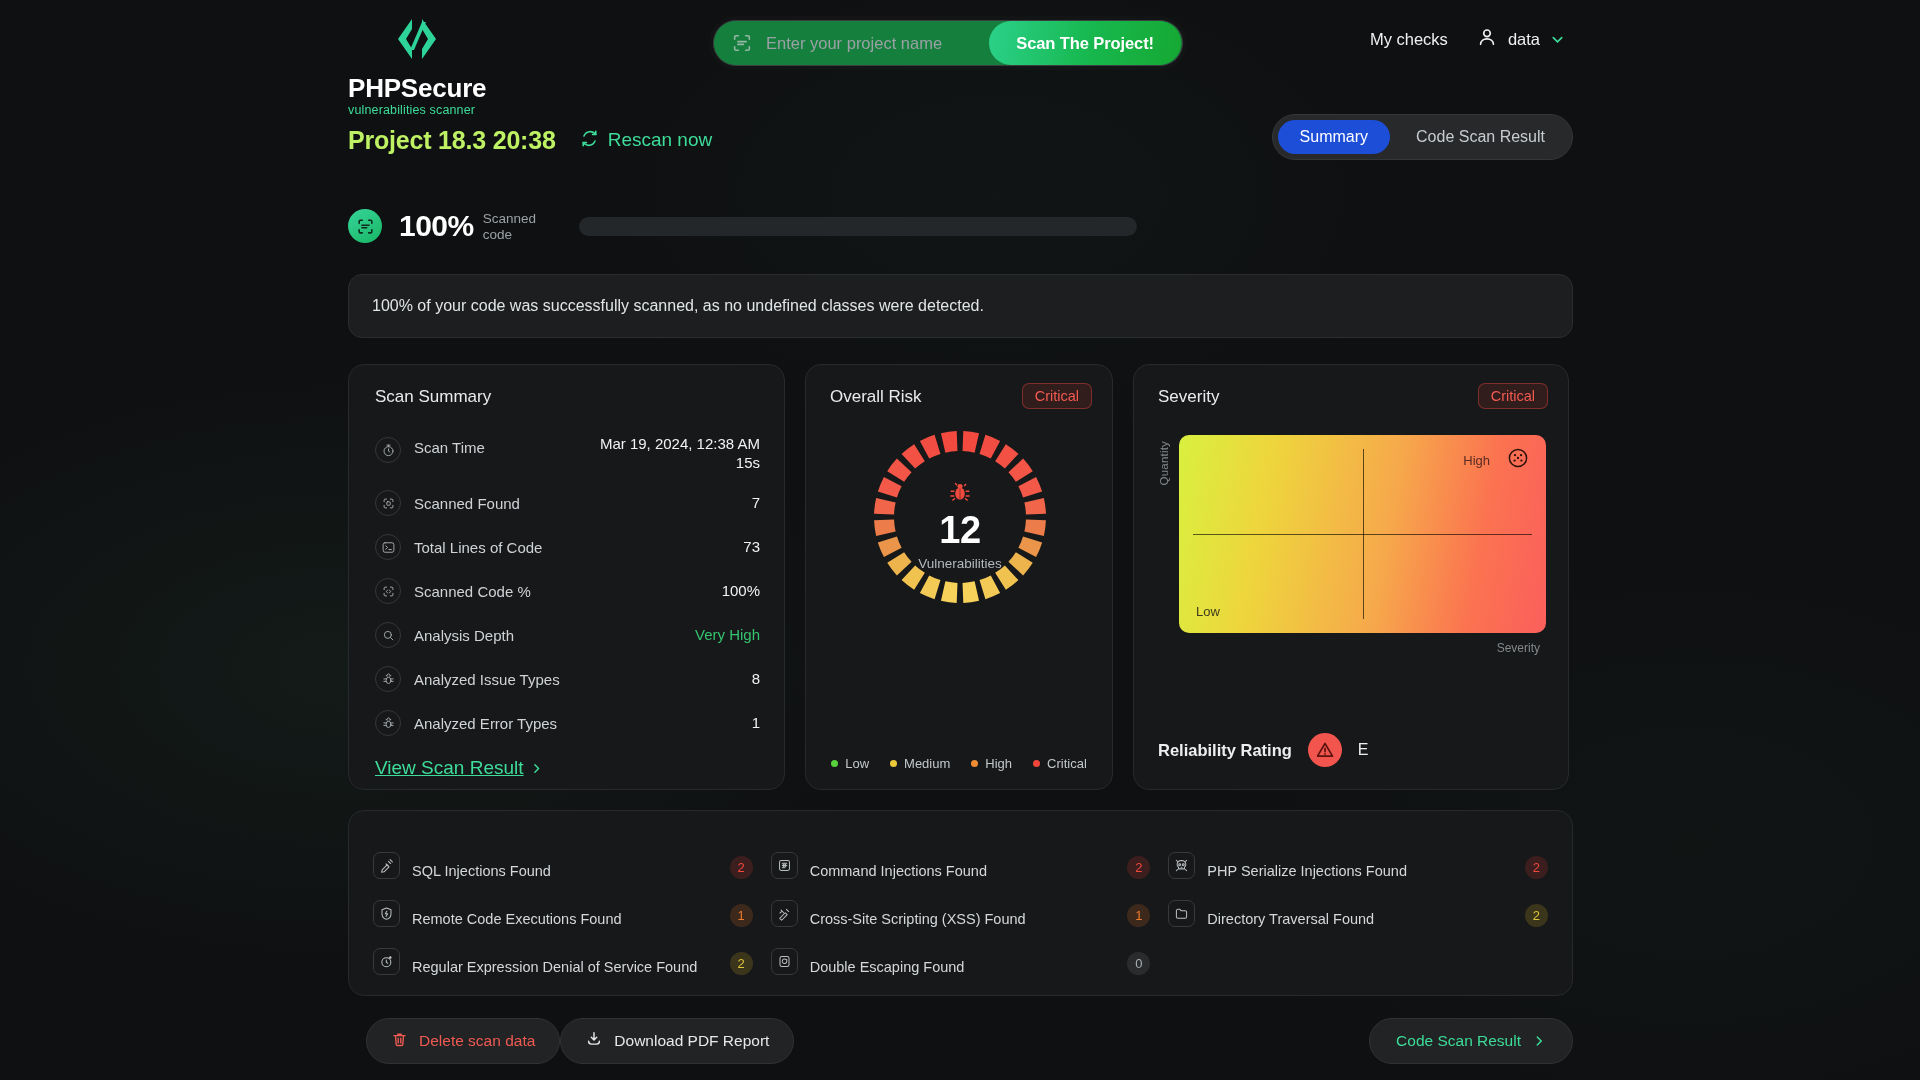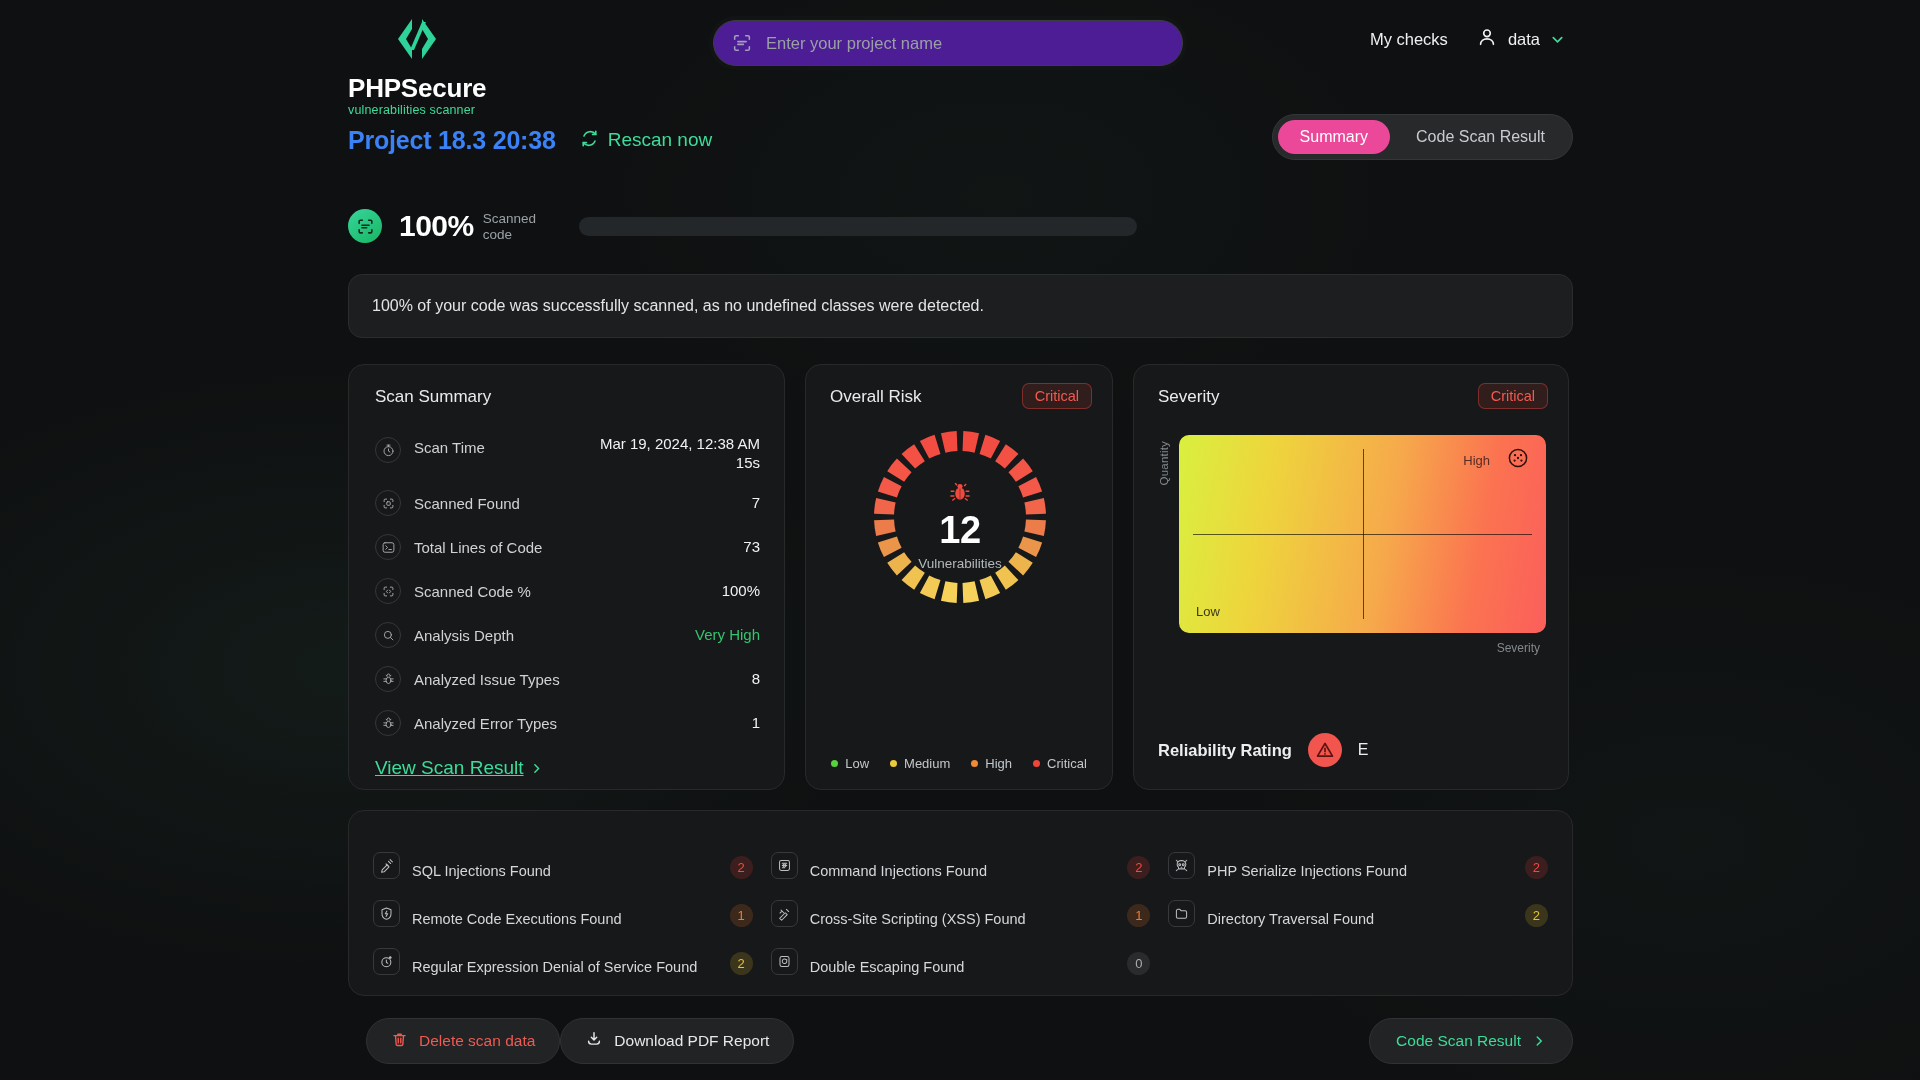--- a/index.html
+++ b/index.html
@@ -33,21 +33,21 @@
   .logo-text .brand{
     font-size:26px; font-weight:700; color:#ffffff; letter-spacing:-.2px; line-height:1.05;
   }
   .logo-text .tag{
     font-size:12.5px; color:#3ddc9a; letter-spacing:.15px; margin-top:1px;
   }
 
   .searchbar{
     position:absolute; left:713px; top:20px;
     width:470px; height:46px;
-    background:#4c1d95;
+    background:#15803d;
     border:1px solid #3a3e40;
     border-radius:999px;
     display:flex; align-items:center;
     box-shadow:0 0 0 4px rgba(255,255,255,.015);
   }
   .scan-icon{ margin-left:17px; width:22px; height:22px; flex:none; opacity:.75; }
   .search-input{
     flex:1; background:transparent; border:0; outline:none;
     font-family:inherit; font-size:16.5px; color:#e6e8ea;
     margin-left:13px;
@@ -64,35 +64,35 @@
   .hdr-right{ position:absolute; right:355px; top:26px; display:flex; align-items:center; gap:28px; }
   .my-checks{ font-size:16.5px; color:#eef0f2; cursor:pointer; }
   .user-menu{ display:flex; align-items:center; gap:10px; cursor:pointer; }
   .user-name{ font-size:16.5px; color:#eef0f2; }
   .chev{ width:15px; height:15px; }
 
   
   .content{ position:absolute; left:348px; top:118px; width:1225px; }
 
   .title-row{ display:flex; align-items:center; height:44px; }
-  .proj-title{ font-size:25px; font-weight:700; color:#3b82f6; letter-spacing:-.2px; }
+  .proj-title{ font-size:25px; font-weight:700; color:#bef264; letter-spacing:-.2px; }
   .rescan{ display:flex; align-items:center; gap:9px; margin-left:24px; cursor:pointer; }
   .rescan-label{ font-size:19px; color:#3ddc9a; }
 
   .tabs{
     position:absolute; right:0; top:-4px;
     display:flex; align-items:center; gap:4px;
     background:#27292b; border:1px solid #343739;
     border-radius:999px; padding:5px;
   }
   .tab{
     padding:8px 22px; border-radius:999px; font-size:16px; cursor:pointer;
     color:#c8ccd0; white-space:nowrap;
   }
-  .tab.active{ background:#ec4899; color:#fff; font-weight:400; }
+  .tab.active{ background:#1d4ed8; color:#fff; font-weight:400; }
 
   
   .prog-row{ display:flex; align-items:center; margin-top:43px; height:42px; }
   .prog-badge{
     width:34px; height:34px; border-radius:50%;
     background:linear-gradient(145deg,#37d69b,#18b563);
     display:flex; align-items:center; justify-content:center; flex:none;
   }
   .prog-pct{ font-size:30px; font-weight:700; color:#fff; margin-left:17px; letter-spacing:-.5px; }
   .prog-sub{ font-size:13.5px; color:#9ba1a5; line-height:1.18; margin-left:9px; margin-top:1px; }
@@ -244,20 +244,21 @@
     </div>
 
     <div class="searchbar">
       <span class="scan-icon">
         <svg viewBox="0 0 24 24" width="22" height="22" fill="none" stroke="#c4c9cc" stroke-width="1.7" stroke-linecap="round">
           <path d="M4 8V5.5A1.5 1.5 0 0 1 5.5 4H8M16 4h2.5A1.5 1.5 0 0 1 20 5.5V8M20 16v2.5a1.5 1.5 0 0 1-1.5 1.5H16M8 20H5.5A1.5 1.5 0 0 1 4 18.5V16"></path>
           <path d="M7.5 10.5h9M7.5 13.5h6"></path>
         </svg>
       </span>
       <input class="search-input" type="text" placeholder="Enter your project name" style="">
+      <button class="scan-btn">Scan The Project!</button>
     </div>
 
     <div class="hdr-right">
       <span class="my-checks">My checks</span>
       <span class="user-menu">
         <span>
           <svg viewBox="0 0 24 24" width="22" height="22" fill="none" stroke="#eef0f2" stroke-width="1.8" stroke-linecap="round">
             <circle cx="12" cy="8" r="3.6"></circle>
               <path d="M5 20c0-3.6 3.1-6 7-6s7 2.4 7 6"></path>
           </svg>

